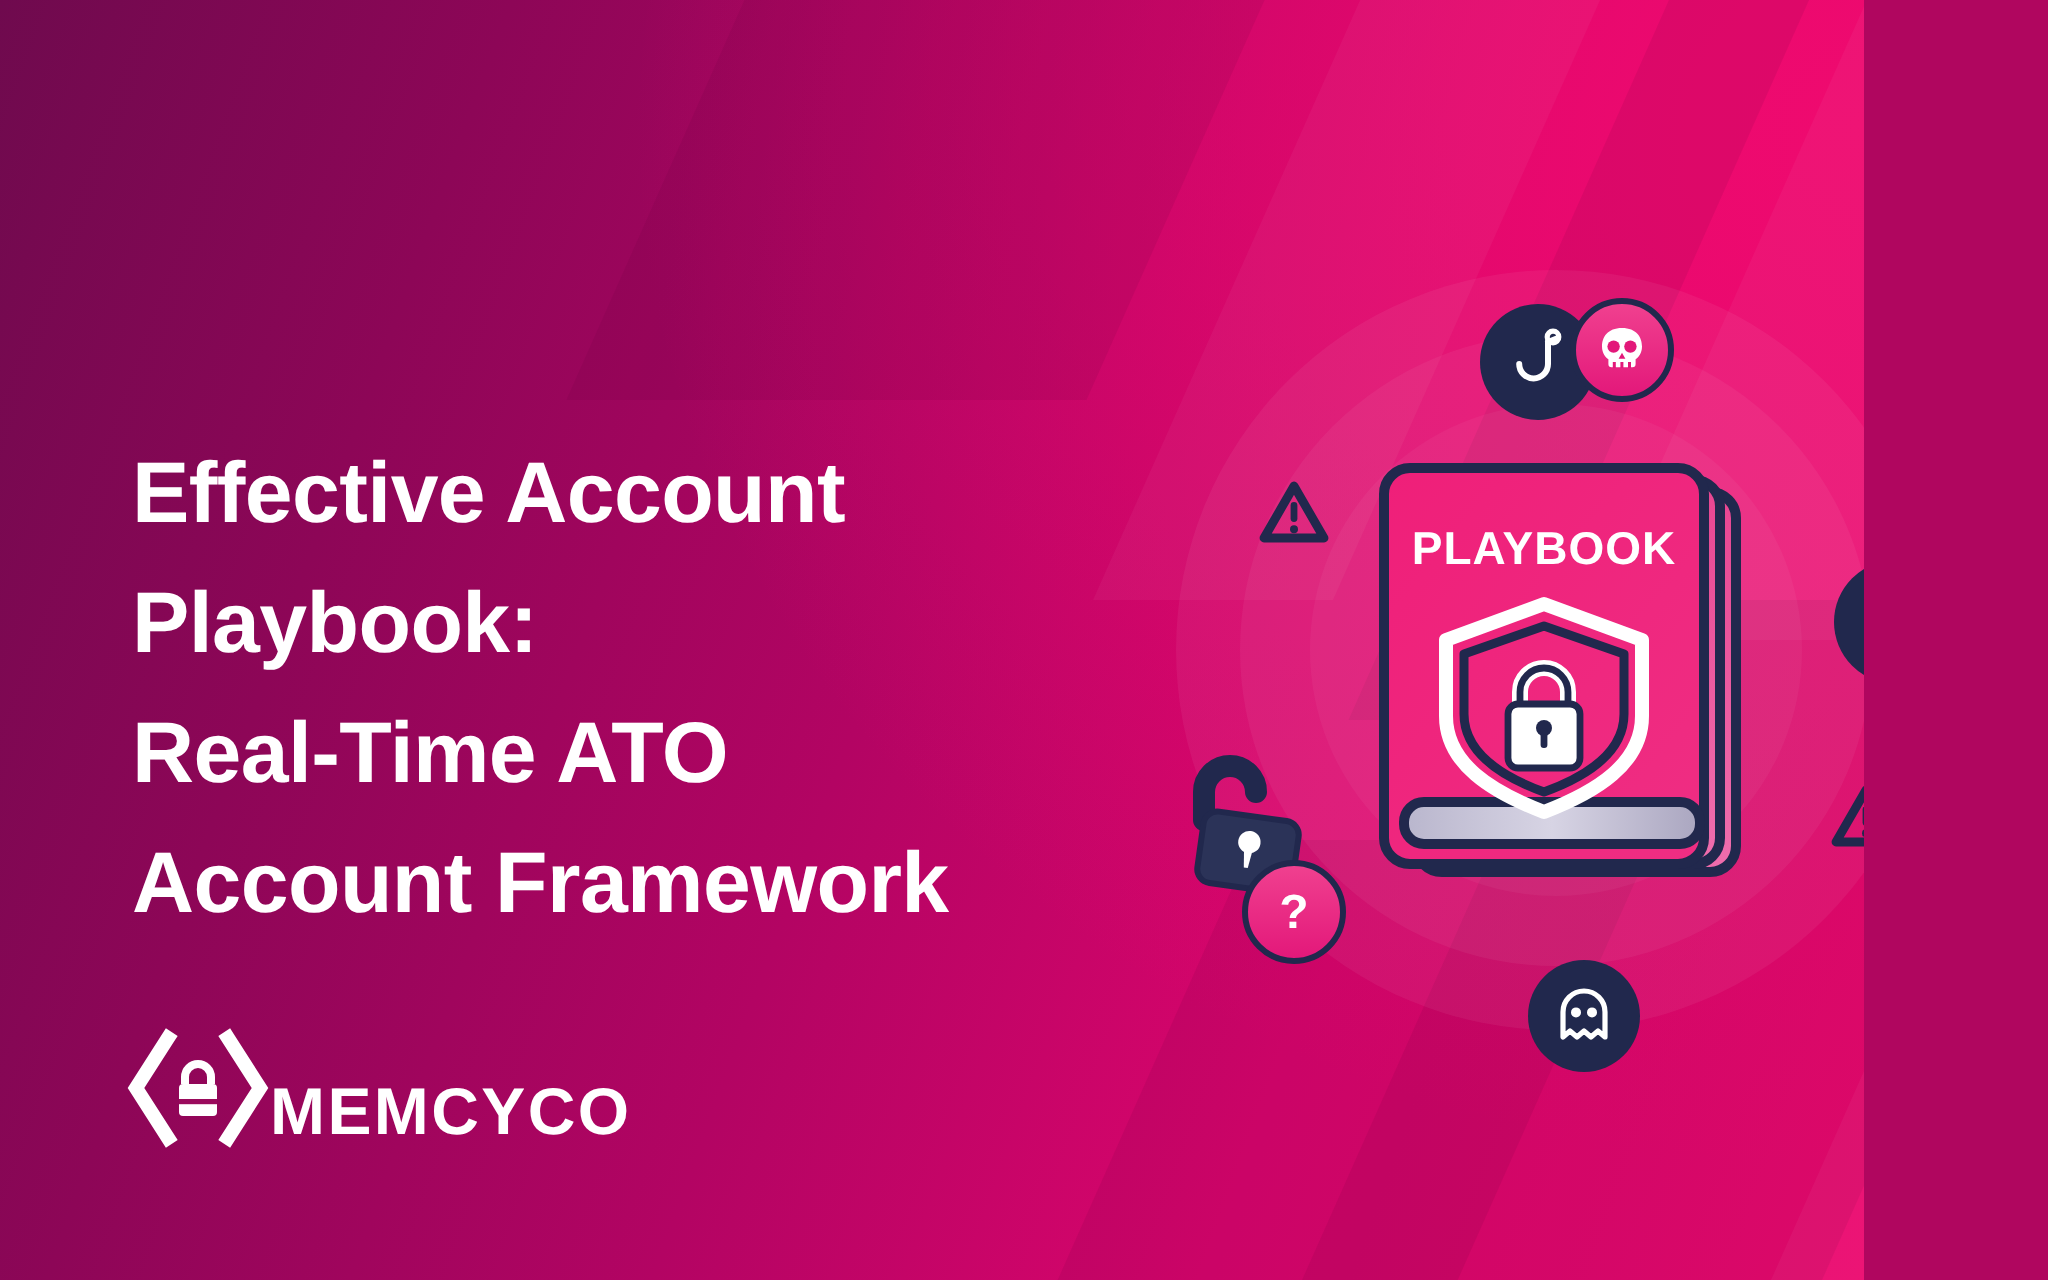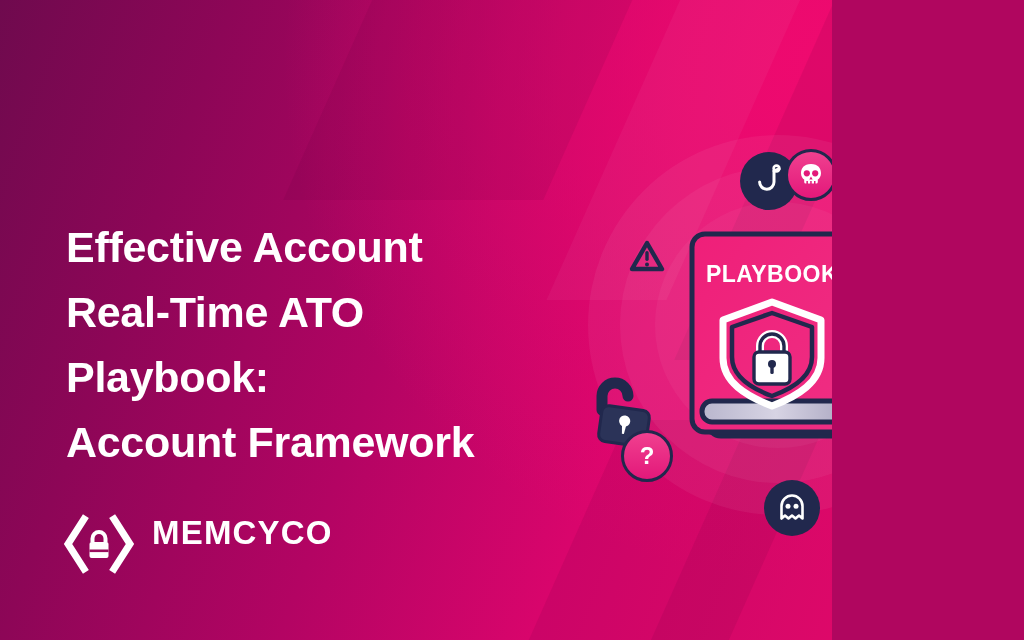--- a/index.html
+++ b/index.html
@@ -2,21 +2,21 @@
 <html><head>
 <meta charset="utf-8">
 <style>
   html,body{margin:0;padding:0;}
   body{
     width:1024px;height:640px;overflow:hidden;
     font-family:"Liberation Sans", sans-serif;
     background:#b0065f;
   }
   .stage{
-    position:relative;width:832px;height:640px;overflow:hidden;
+    position:relative;width:932px;height:640px;overflow:hidden;
     background:
       radial-gradient(120% 150% at 100% 10%, #ef0a6f 0%, rgba(239,10,111,0) 55%),
       linear-gradient(110deg, #6f0a4e 0%, #8d0657 22%, #b30463 48%, #d9056c 72%, #ec0a6f 100%);
   }
 
   
   .stripes{position:absolute;inset:0;overflow:hidden;pointer-events:none;}
   .stripe{position:absolute;transform:skewX(-24deg);background:rgba(255,255,255,.045);}
   .stripe.dk{background:rgba(90,0,60,.10);}
   .s1{left:640px;top:-120px;width:120px;height:420px;}
@@ -35,21 +35,21 @@
 
   
   .headline{
     position:absolute;left:66px;top:186px;width:560px;
     color:#ffffff;font-weight:700;font-size:43px;line-height:65px;
     letter-spacing:-.3px;
   }
   .headline .ln{display:block;white-space:nowrap;}
 
   
-  .logo{position:absolute;left:64px;top:516px;display:flex;align-items:flex-start;gap:18px;}
+  .logo{position:absolute;left:64px;top:516px;display:flex;align-items:flex-end;gap:1px;}
   .logo-mark{width:70px;height:56px;display:block;}
   .logo-word{
     color:#fff;font-size:33px;font-weight:700;letter-spacing:1.2px;
     line-height:1;
   }
 
   
   .illus{position:absolute;left:564px;top:130px;width:480px;height:480px;}
   .illus > *{position:absolute;}
 
@@ -86,22 +86,22 @@
     <div class="stripe dk s6"></div>
     <div class="stripe dk s7"></div>
   </div>
 
   <div class="glow glow-outer"></div>
   <div class="glow glow-mid"></div>
   <div class="glow glow-inner"></div>
 
   <h1 class="headline">
     <span class="ln">Effective Account</span>
+    <span class="ln">Playbook:</span>
     <span class="ln">Real-Time ATO</span>
-    <span class="ln">Playbook:</span>
     <span class="ln">Account Framework</span>
   </h1>
 
   <div class="logo">
     <span class="logo-mark">
       <svg class="logo-mark" viewBox="0 0 70 56">
         <path d="M20 3 L4 28 L20 53" fill="none" stroke="#fff" stroke-width="7" stroke-linecap="square" stroke-linejoin="miter"></path>
         <path d="M50 3 L66 28 L50 53" fill="none" stroke="#fff" stroke-width="7" stroke-linecap="square" stroke-linejoin="miter"></path>
         <path d="M28.5 26 v-3.5 a6.5 6.5 0 0 1 13 0 V26" fill="none" stroke="#fff" stroke-width="4"></path>
         <rect x="25.5" y="26" width="19" height="16" rx="2" fill="#fff"></rect>

